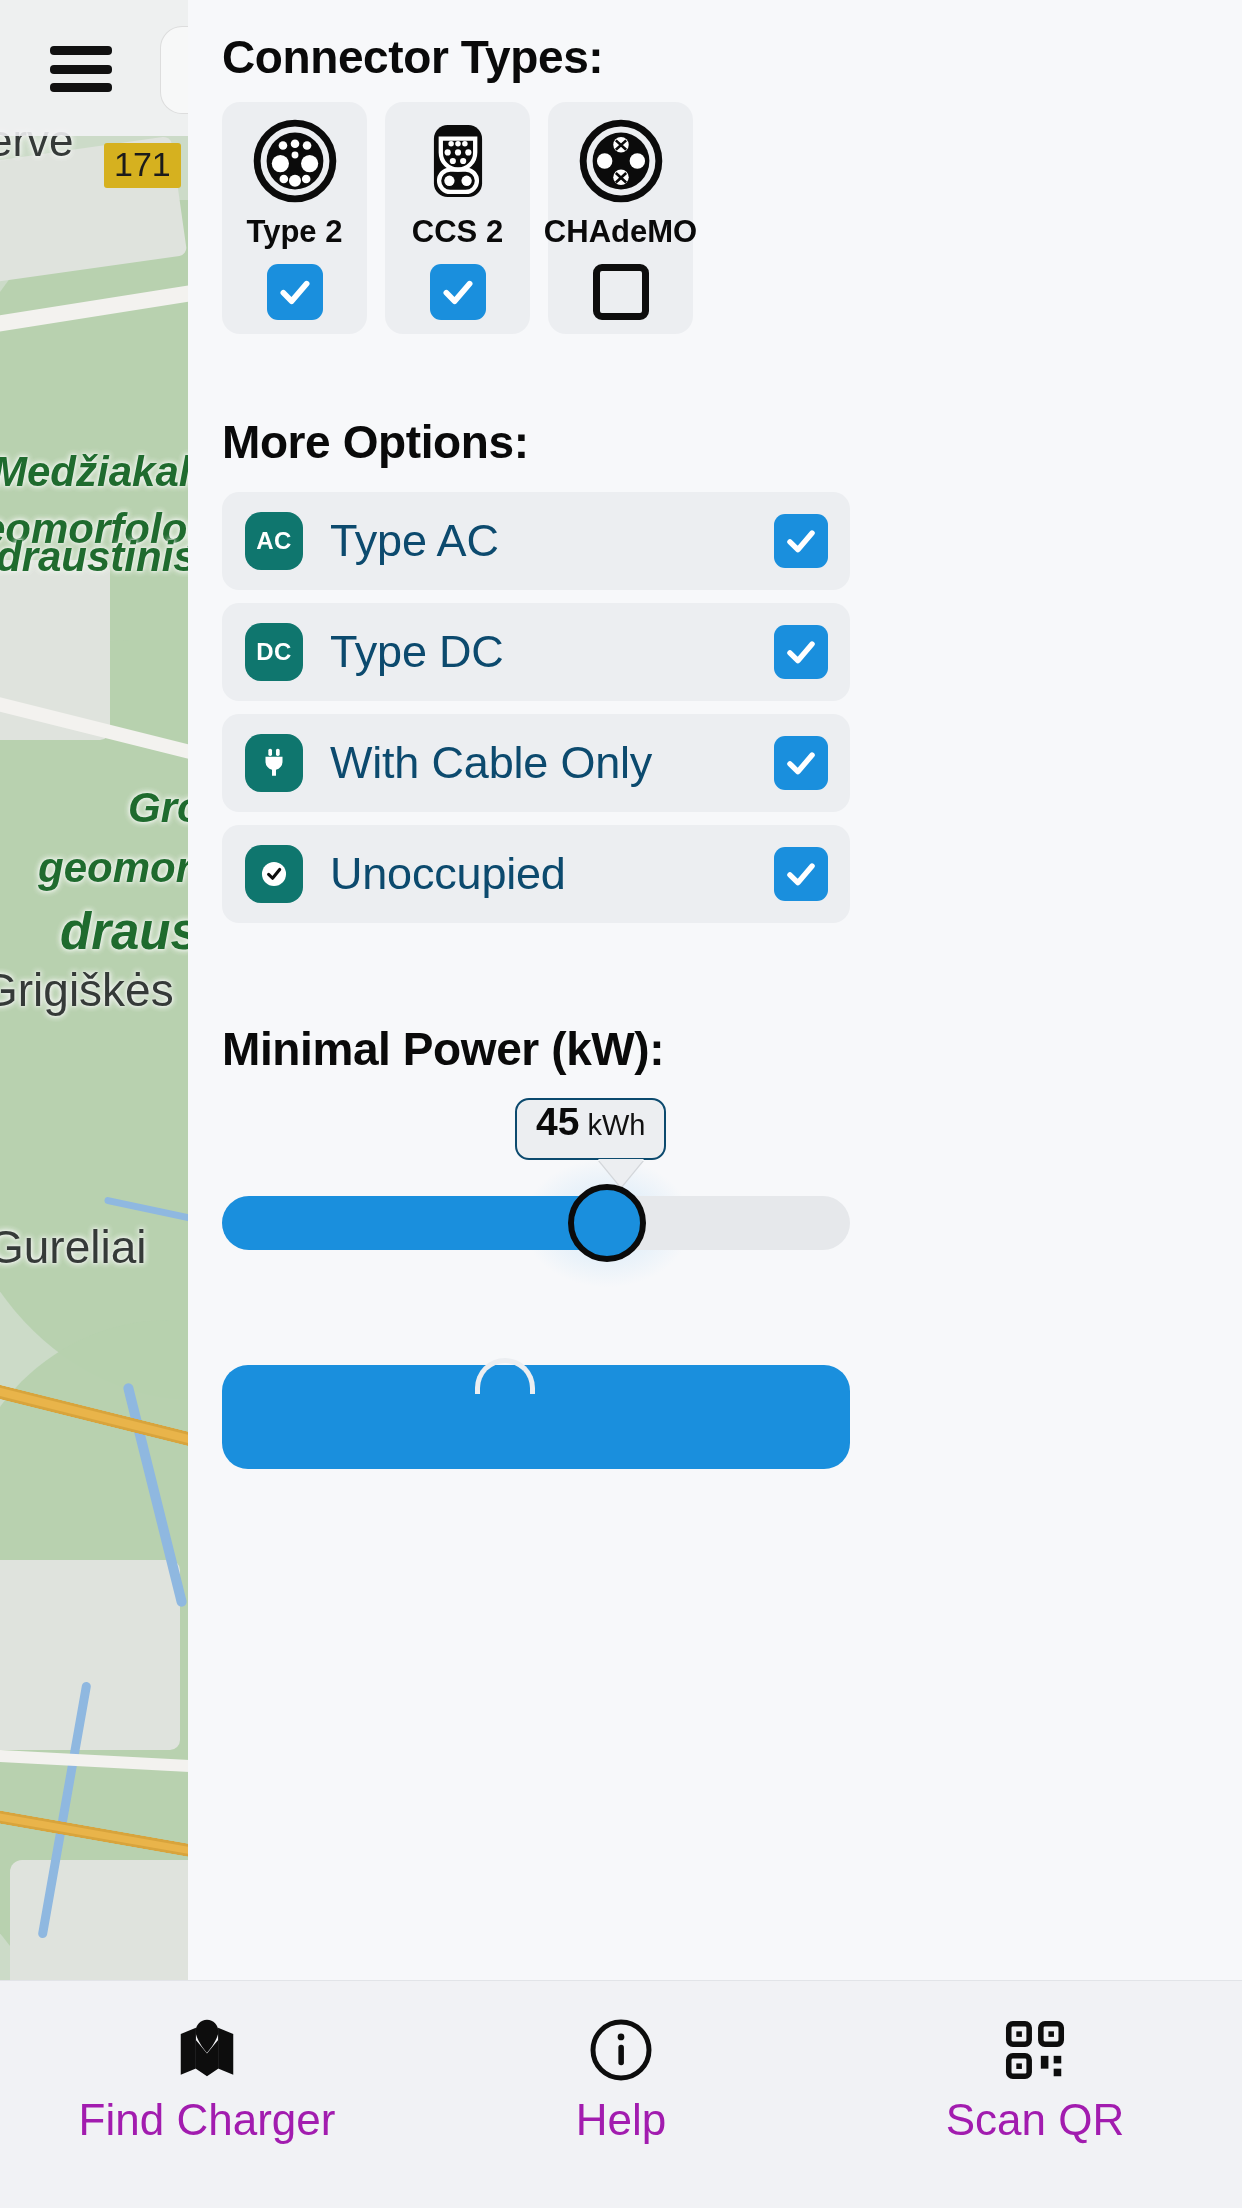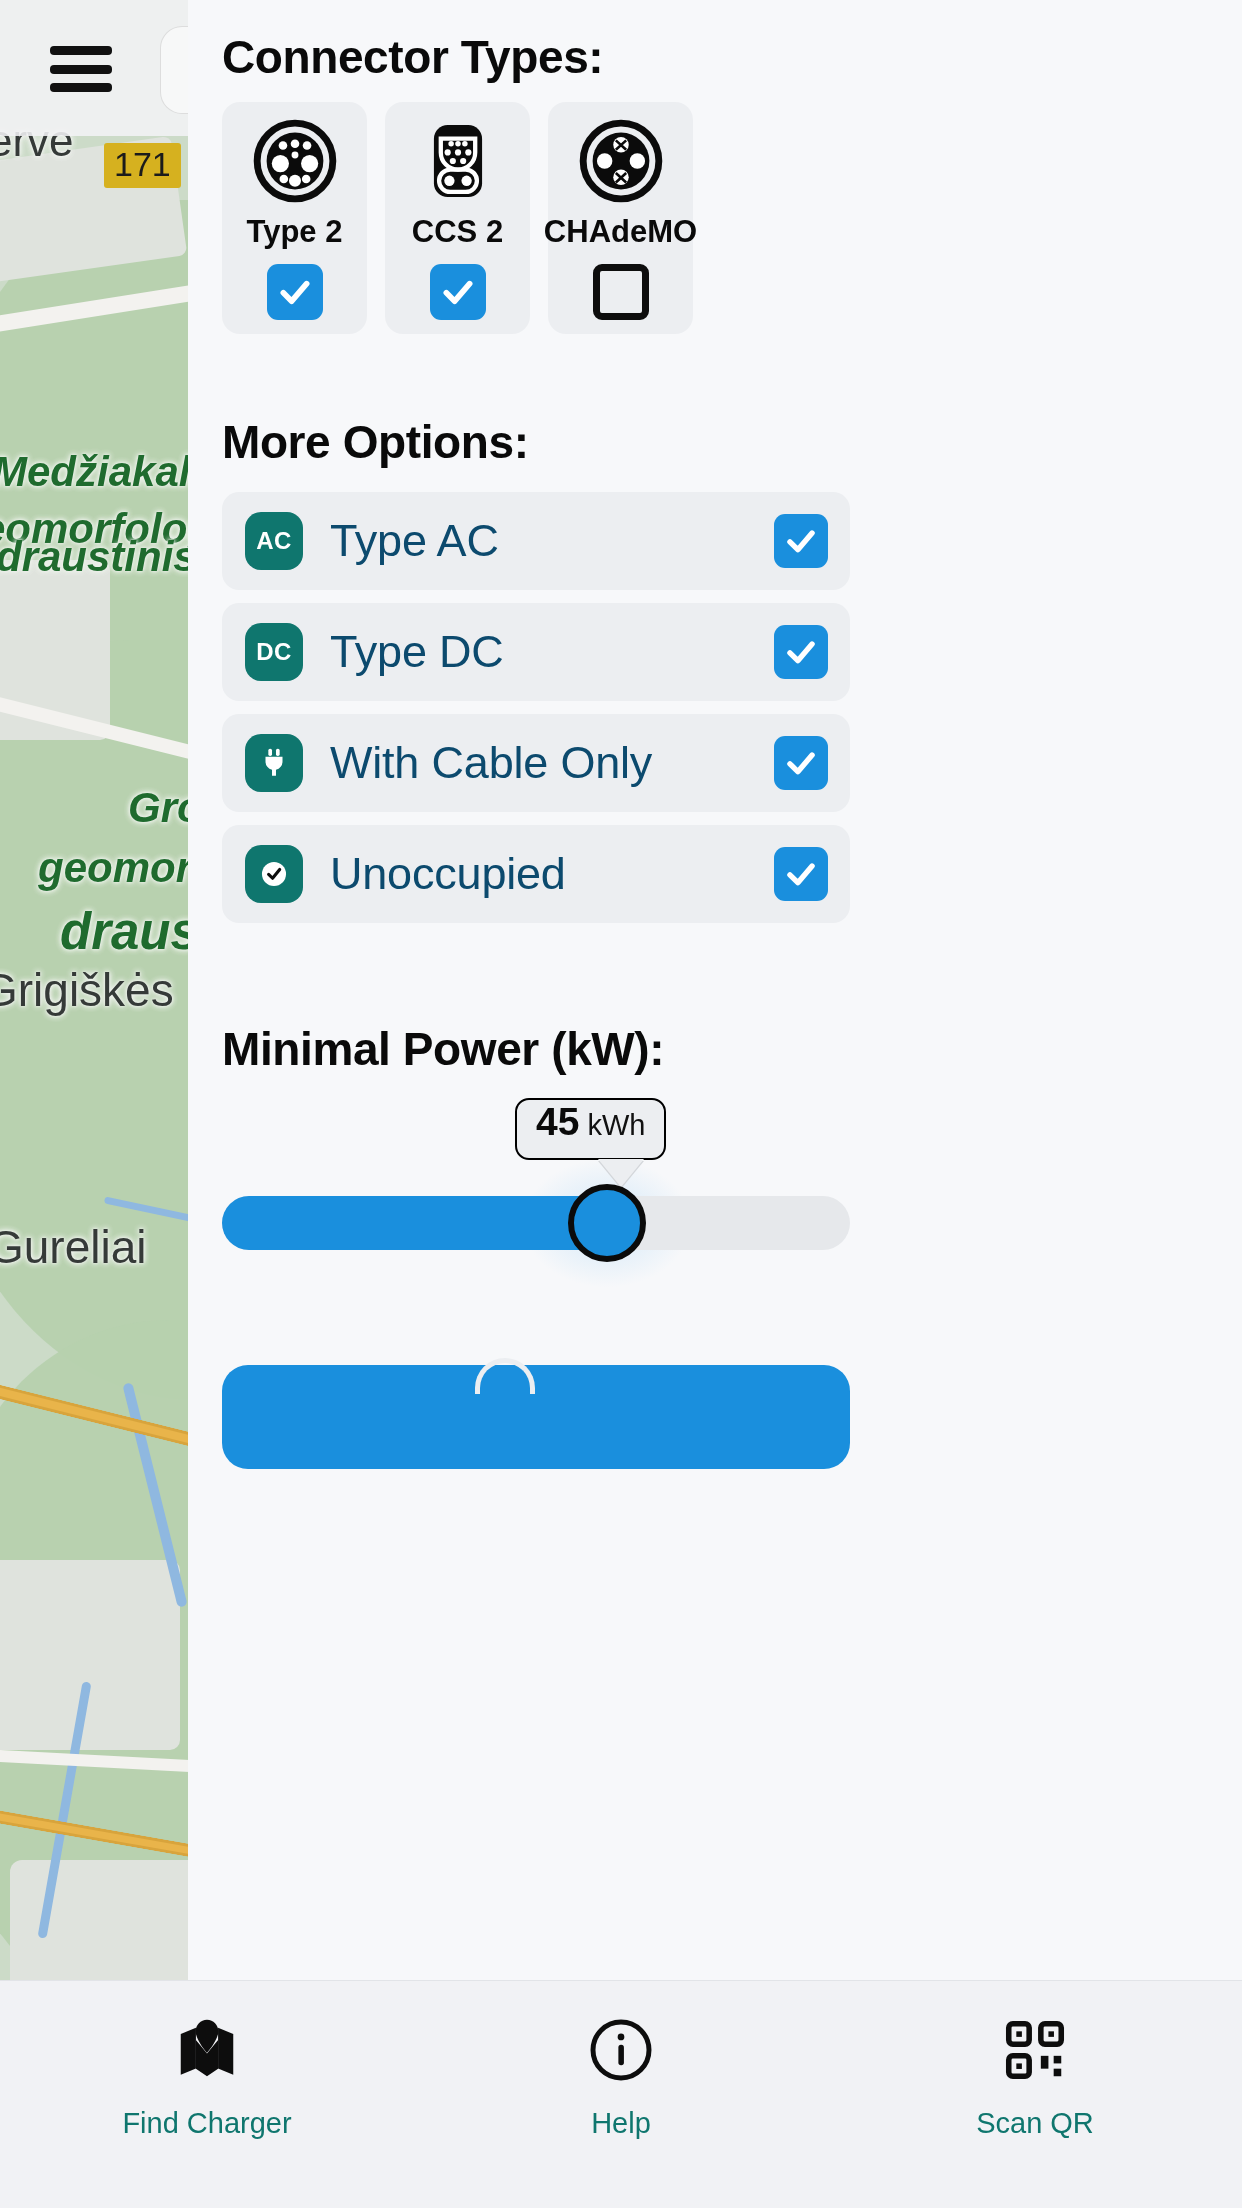--- a/index.html
+++ b/index.html
@@ -124,21 +124,21 @@
     width: 54px; height: 54px; border-radius: 11px; background: #1a8fdd;
     display: flex; align-items: center; justify-content: center; flex: 0 0 auto;
   }
   .optCheck svg { width: 38px; height: 38px; }
 
   #powerTitle { position: absolute; left: 34px; top: 1022px; }
 
   #sliderWrap { position: absolute; left: 34px; top: 1098px; width: 628px; }
   #tooltip {
     position: absolute; left: 293px; top: 0; height: 62px;
-    background: #eceef1; border: 2px solid #000000; border-radius: 14px;
+    background: #eceef1; border: 2px solid #0c4a6e; border-radius: 14px;
     display: flex; align-items: baseline; padding: 0 19px; gap: 8px;
   }
   #tooltip .val { font-size: 39px; font-weight: 700; color: #0a0a0a; }
   #tooltip .unit { font-size: 29px; font-weight: 400; color: #111; }
   #ttArrow {
     position: absolute; left: 376px; top: 61px; width: 0; height: 0;
     border-left: 23px solid transparent; border-right: 23px solid transparent;
     border-top: 28px solid #eceef1;
     filter: drop-shadow(0 2px 0 #d3d6da);
   }
@@ -170,21 +170,21 @@
   #bottomNav {
     position: absolute; left: 0; bottom: 0; width: 1242px; height: 228px;
     background: #f1f2f5; border-top: 1px solid #e2e4e8;
     display: flex;
   }
   .navItem {
     flex: 1 1 0; display: flex; flex-direction: column;
     align-items: center; justify-content: flex-start; padding-top: 34px;
   }
   .navIcon { width: 70px; height: 70px; display: block; }
-  .navLabel { margin-top: 22px; font-size: 29px; color: #0f766e; }
+  .navLabel { margin-top: 10px; font-size: 44px; color: #a21caf; }
 </style>
 </head>
 <body>
 
 <div id="screen">
 
   <div id="map">
     <div class="park" style="left:-40px;  top:200px;  width:520px; height:560px;  border-radius:40% 20% 30% 50%;"></div>
     <div class="park" style="left:-60px;  top:640px;  width:640px; height:760px;  border-radius:30% 40% 20% 40%;"></div>
     <div class="park" style="left:-40px;  top:1320px; width:700px; height:700px;  border-radius:30% 25% 40% 30%;"></div>

